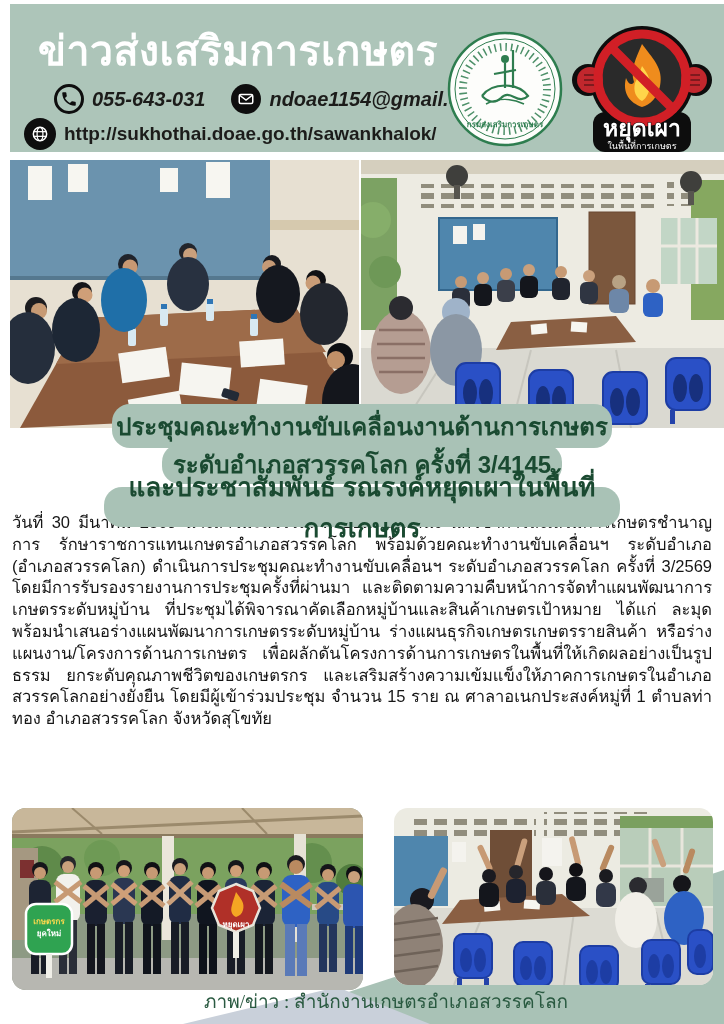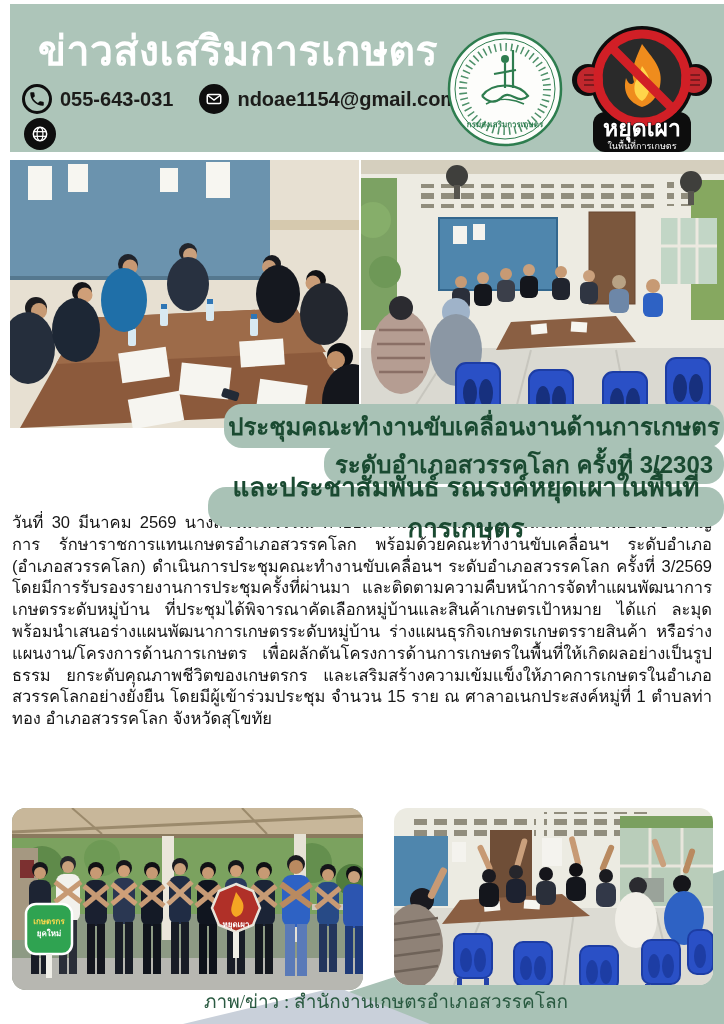--- a/index.html
+++ b/index.html
@@ -4,41 +4,41 @@
 <style>
   html,body{margin:0;padding:0;background:#ffffff;}
   .page{position:relative;width:724px;height:1024px;background:#ffffff;overflow:hidden;
         font-family:"Liberation Sans","DejaVu Sans",sans-serif;}
 
   
   .header{position:absolute;left:10px;top:4px;width:714px;height:148px;background:#adc5b9;}
   .title{position:absolute;left:28px;top:14px;font-size:41px;font-weight:bold;color:#ffffff;
          letter-spacing:.5px;white-space:nowrap;}
   .contact-row{position:absolute;display:flex;align-items:center;gap:8px;color:#1c1c1a;}
-  .row1{left:12px;top:80px;}
+  .row1{left:44px;top:80px;font-style:italic;}
   .row2{left:14px;top:114px;}
   .contact-text{font-size:20px;font-weight:600;color:#1c1c1a;white-space:nowrap;}
   .url-text{font-size:19px;font-weight:600;}
   .badge{width:30px;height:30px;border-radius:50%;display:flex;align-items:center;justify-content:center;flex:0 0 auto;}
   .badge.solid{background:#0e0e0e;}
   .badge.outline{border:3px solid #0e0e0e;box-sizing:border-box;}
   .gap{width:10px;}
   .seal{position:absolute;left:436px;top:26px;}
   .stoplogo{position:absolute;left:561px;top:14px;}
 
   
   .photo{position:absolute;display:block;}
   #photo1{left:10px;top:160px;}
   #photo2{left:361px;top:160px;}
   #photo3{left:12px;top:808px;border-radius:14px;overflow:hidden;z-index:3;}
   #photo4{left:394px;top:808px;border-radius:14px;overflow:hidden;z-index:3;}
 
   
   .banner{position:absolute;left:0;top:404px;width:724px;display:flex;flex-direction:column;
-          align-items:flex-end;z-index:5;}
+          align-items:center;z-index:5;}
   .pill{background:#a9c2b6;border-radius:18px;display:flex;align-items:center;justify-content:center;
         color:#1a4a31;font-weight:bold;text-align:center;}
   .pill1{width:500px;height:44px;font-size:24px;}
   .pill2{width:400px;height:40px;font-size:24px;margin-top:-4px;}
   .pill3{width:516px;height:40px;font-size:26px;margin-top:3px;}
 
   
   .bodytext{position:absolute;left:12px;top:512px;width:700px;color:#161616;
             font-size:16.5px;line-height:21.8px;text-align:justify;z-index:2;}
   .bodytext p{margin:0;}
@@ -75,20 +75,21 @@
 
     <div class="contact-row row2">
       <span class="badge solid" style="width:32px;height:32px;">
         <svg width="20" height="20" viewBox="0 0 24 24">
             <circle cx="12" cy="12" r="8" fill="none" stroke="#ffffff" stroke-width="1.8"></circle>
             <ellipse cx="12" cy="12" rx="3.5" ry="8" fill="none" stroke="#ffffff" stroke-width="1.5"></ellipse>
             <line x1="4.5" y1="9.2" x2="19.5" y2="9.2" stroke="#ffffff" stroke-width="1.5"></line>
             <line x1="4.5" y1="14.8" x2="19.5" y2="14.8" stroke="#ffffff" stroke-width="1.5"></line>
           </svg>
       </span>
+      <span class="contact-text url-text">http://sukhothai.doae.go.th/sawankhalok/</span>
     </div>
 
     <svg class="seal" width="118" height="118" viewBox="0 0 118 118">
       <circle cx="59" cy="59" r="56" fill="#fdfdfb" stroke="#2e7d4f" stroke-width="2.5"></circle>
       <circle cx="59" cy="59" r="50" fill="none" stroke="#2e7d4f" stroke-width="1"></circle>
       <circle cx="59" cy="59" r="42" fill="none" stroke="#2e7d4f" stroke-width="8" stroke-dasharray="1.5 4" opacity="0.85"></circle>
       <circle cx="59" cy="59" r="38" fill="#fdfdfb"></circle>
       <g stroke="#2e7d4f" fill="none" stroke-width="2.2">
         <circle cx="59" cy="29" r="4" fill="#2e7d4f" stroke="none"></circle>
         <line x1="59" y1="33" x2="59" y2="58"></line>
@@ -271,21 +272,21 @@
           <rect width="44" height="52" rx="10" fill="#2a50c6" stroke="#1d3da4" stroke-width="2"></rect>
           <ellipse cx="14" cy="30" rx="7" ry="14" fill="#17307e"></ellipse>
           <ellipse cx="30" cy="30" rx="7" ry="14" fill="#17307e"></ellipse>
           <rect x="4" y="52" width="5" height="14" fill="#2443aa"></rect>
         </g>
     </g>
   </svg>
 
   <div class="banner">
     <div class="pill pill1">ประชุมคณะทำงานขับเคลื่อนงานด้านการเกษตร</div>
-    <div class="pill pill2">ระดับอำเภอสวรรคโลก ครั้งที่ 3/2303</div>
+    <div class="pill pill2">ระดับอำเภอสวรรคโลก ครั้งที่ 3/4145</div>
     <div class="pill pill3">และประชาสัมพันธ์ รณรงค์หยุดเผาในพื้นที่การเกษตร</div>
   </div>
 
   <div class="bodytext">
     <p>วันที่ 30 มีนาคม 2569 นางสาวมะลิวรรณ คำยอด ตำแหน่ง นักวิชาการส่งเสริมการเกษตรชำนาญการ รักษาราชการแทนเกษตรอำเภอสวรรคโลก พร้อมด้วยคณะทำงานขับเคลื่อนฯ ระดับอำเภอ (อำเภอสวรรคโลก) ดำเนินการประชุมคณะทำงานขับเคลื่อนฯ ระดับอำเภอสวรรคโลก ครั้งที่ 3/2569 โดยมีการรับรองรายงานการประชุมครั้งที่ผ่านมา และติดตามความคืบหน้าการจัดทำแผนพัฒนาการเกษตรระดับหมู่บ้าน ที่ประชุมได้พิจารณาคัดเลือกหมู่บ้านและสินค้าเกษตรเป้าหมาย ได้แก่ ละมุด พร้อมนำเสนอร่างแผนพัฒนาการเกษตรระดับหมู่บ้าน ร่างแผนธุรกิจเกษตรเกษตรรายสินค้า หรือร่างแผนงาน/โครงการด้านการเกษตร เพื่อผลักดันโครงการด้านการเกษตรในพื้นที่ให้เกิดผลอย่างเป็นรูปธรรม ยกระดับคุณภาพชีวิตของเกษตรกร และเสริมสร้างความเข้มแข็งให้ภาคการเกษตรในอำเภอสวรรคโลกอย่างยั่งยืน โดยมีผู้เข้าร่วมประชุม จำนวน 15 ราย ณ ศาลาอเนกประสงค์หมู่ที่ 1 ตำบลท่าทอง อำเภอสวรรคโลก จังหวัดสุโขทัย</p>
   </div>
 
   <svg class="footer-band" width="724" height="260" viewBox="0 0 724 260">
     <polygon points="250,260 724,106 724,260" fill="#a9c2b6"></polygon>
     <polygon points="337,223 183,260 430,260" fill="#c9d0da"></polygon>

